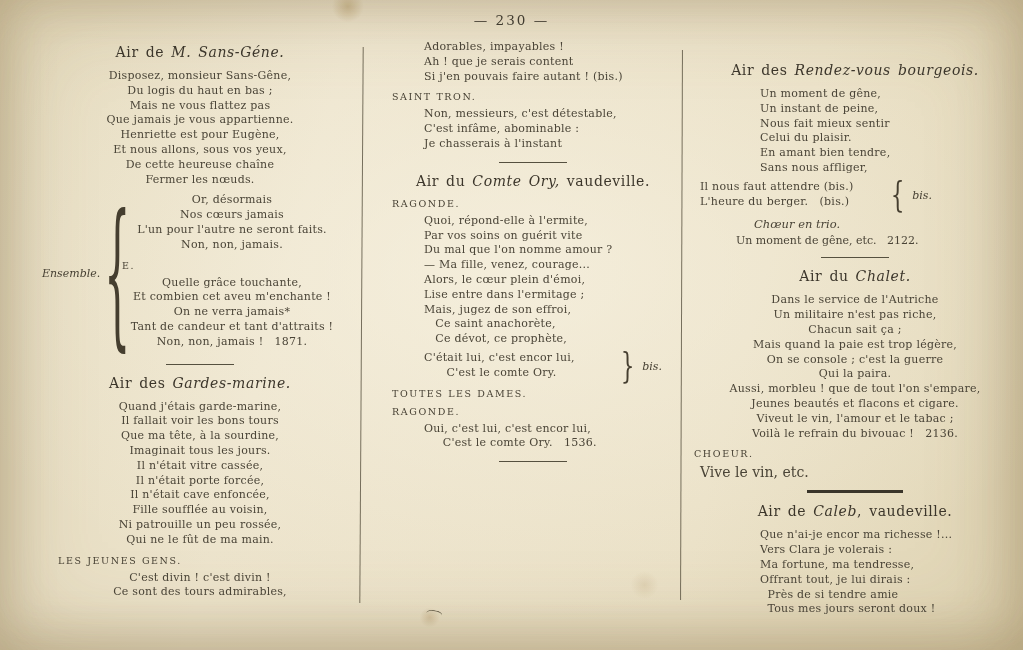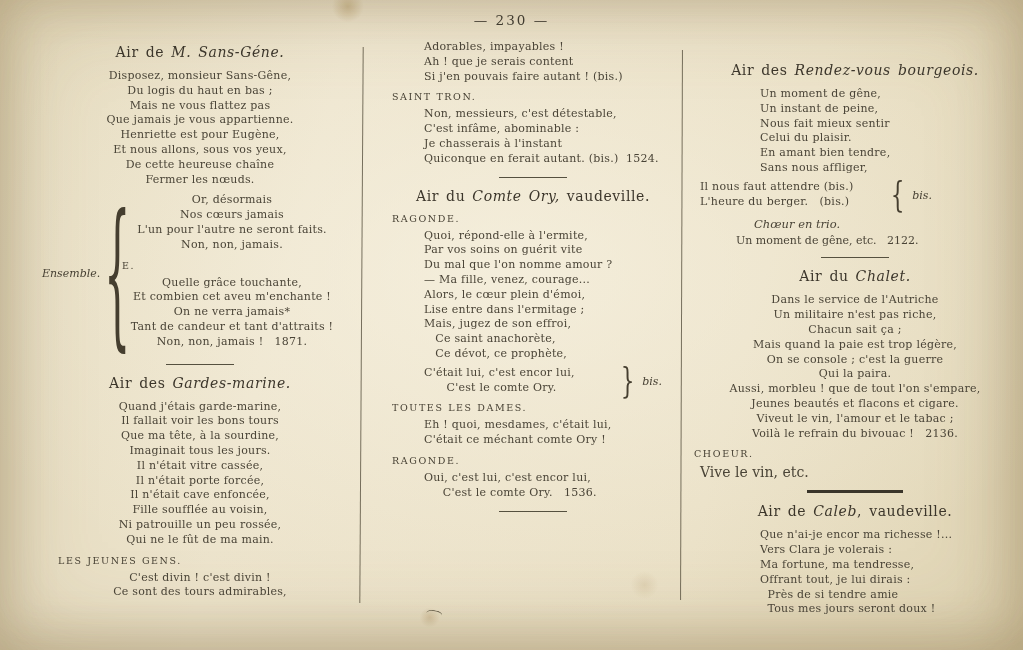--- a/index.html
+++ b/index.html
@@ -153,21 +153,20 @@
     <div class="stanza align-left">
         <div class="line">Adorables, impayables !</div>
         <div class="line">Ah ! que je serais content</div>
         <div class="line">Si j'en pouvais faire autant ! (bis.)</div>
       </div>
     <div class="speaker">SAINT TRON.</div>
     <div class="stanza align-left">
         <div class="line">Non, messieurs, c'est détestable,</div>
         <div class="line">C'est infâme, abominable :</div>
         <div class="line">Je chasserais à l'instant</div>
-        <div class="line">Quiconque en ferait autant. (bis.)  1524.</div>
       </div>
 
     <div class="rule"></div>
 
     <div class="air-title"><span>Air du </span><span class="it">Comte Ory,</span><span> vaudeville.</span></div>
 
     <div class="speaker">RAGONDE.</div>
     <div class="stanza align-left">
         <div class="line">Quoi, répond-elle à l'ermite,</div>
         <div class="line">Par vos soins on guérit vite</div>
@@ -185,24 +184,20 @@
           <div class="line">C'était lui, c'est encor lui,</div>
           <div class="line">      C'est le comte Ory.</div>
         </div>
       <div class="brace-wrap">
         <span class="brace-small">}</span>
         <span class="bis-label">bis.</span>
       </div>
     </div>
 
     <div class="speaker">TOUTES LES DAMES.</div>
-    <div class="stanza align-left">
-        <div class="line">Eh ! quoi, mesdames, c'était lui,</div>
-        <div class="line">C'était ce méchant comte Ory !</div>
-      </div>
     <div class="speaker">RAGONDE.</div>
     <div class="stanza align-left">
         <div class="line">Oui, c'est lui, c'est encor lui,</div>
         <div class="line">     C'est le comte Ory.   1536.</div>
       </div>
 
     <div class="rule"></div>
   </div>
 
   <div class="col col3">

